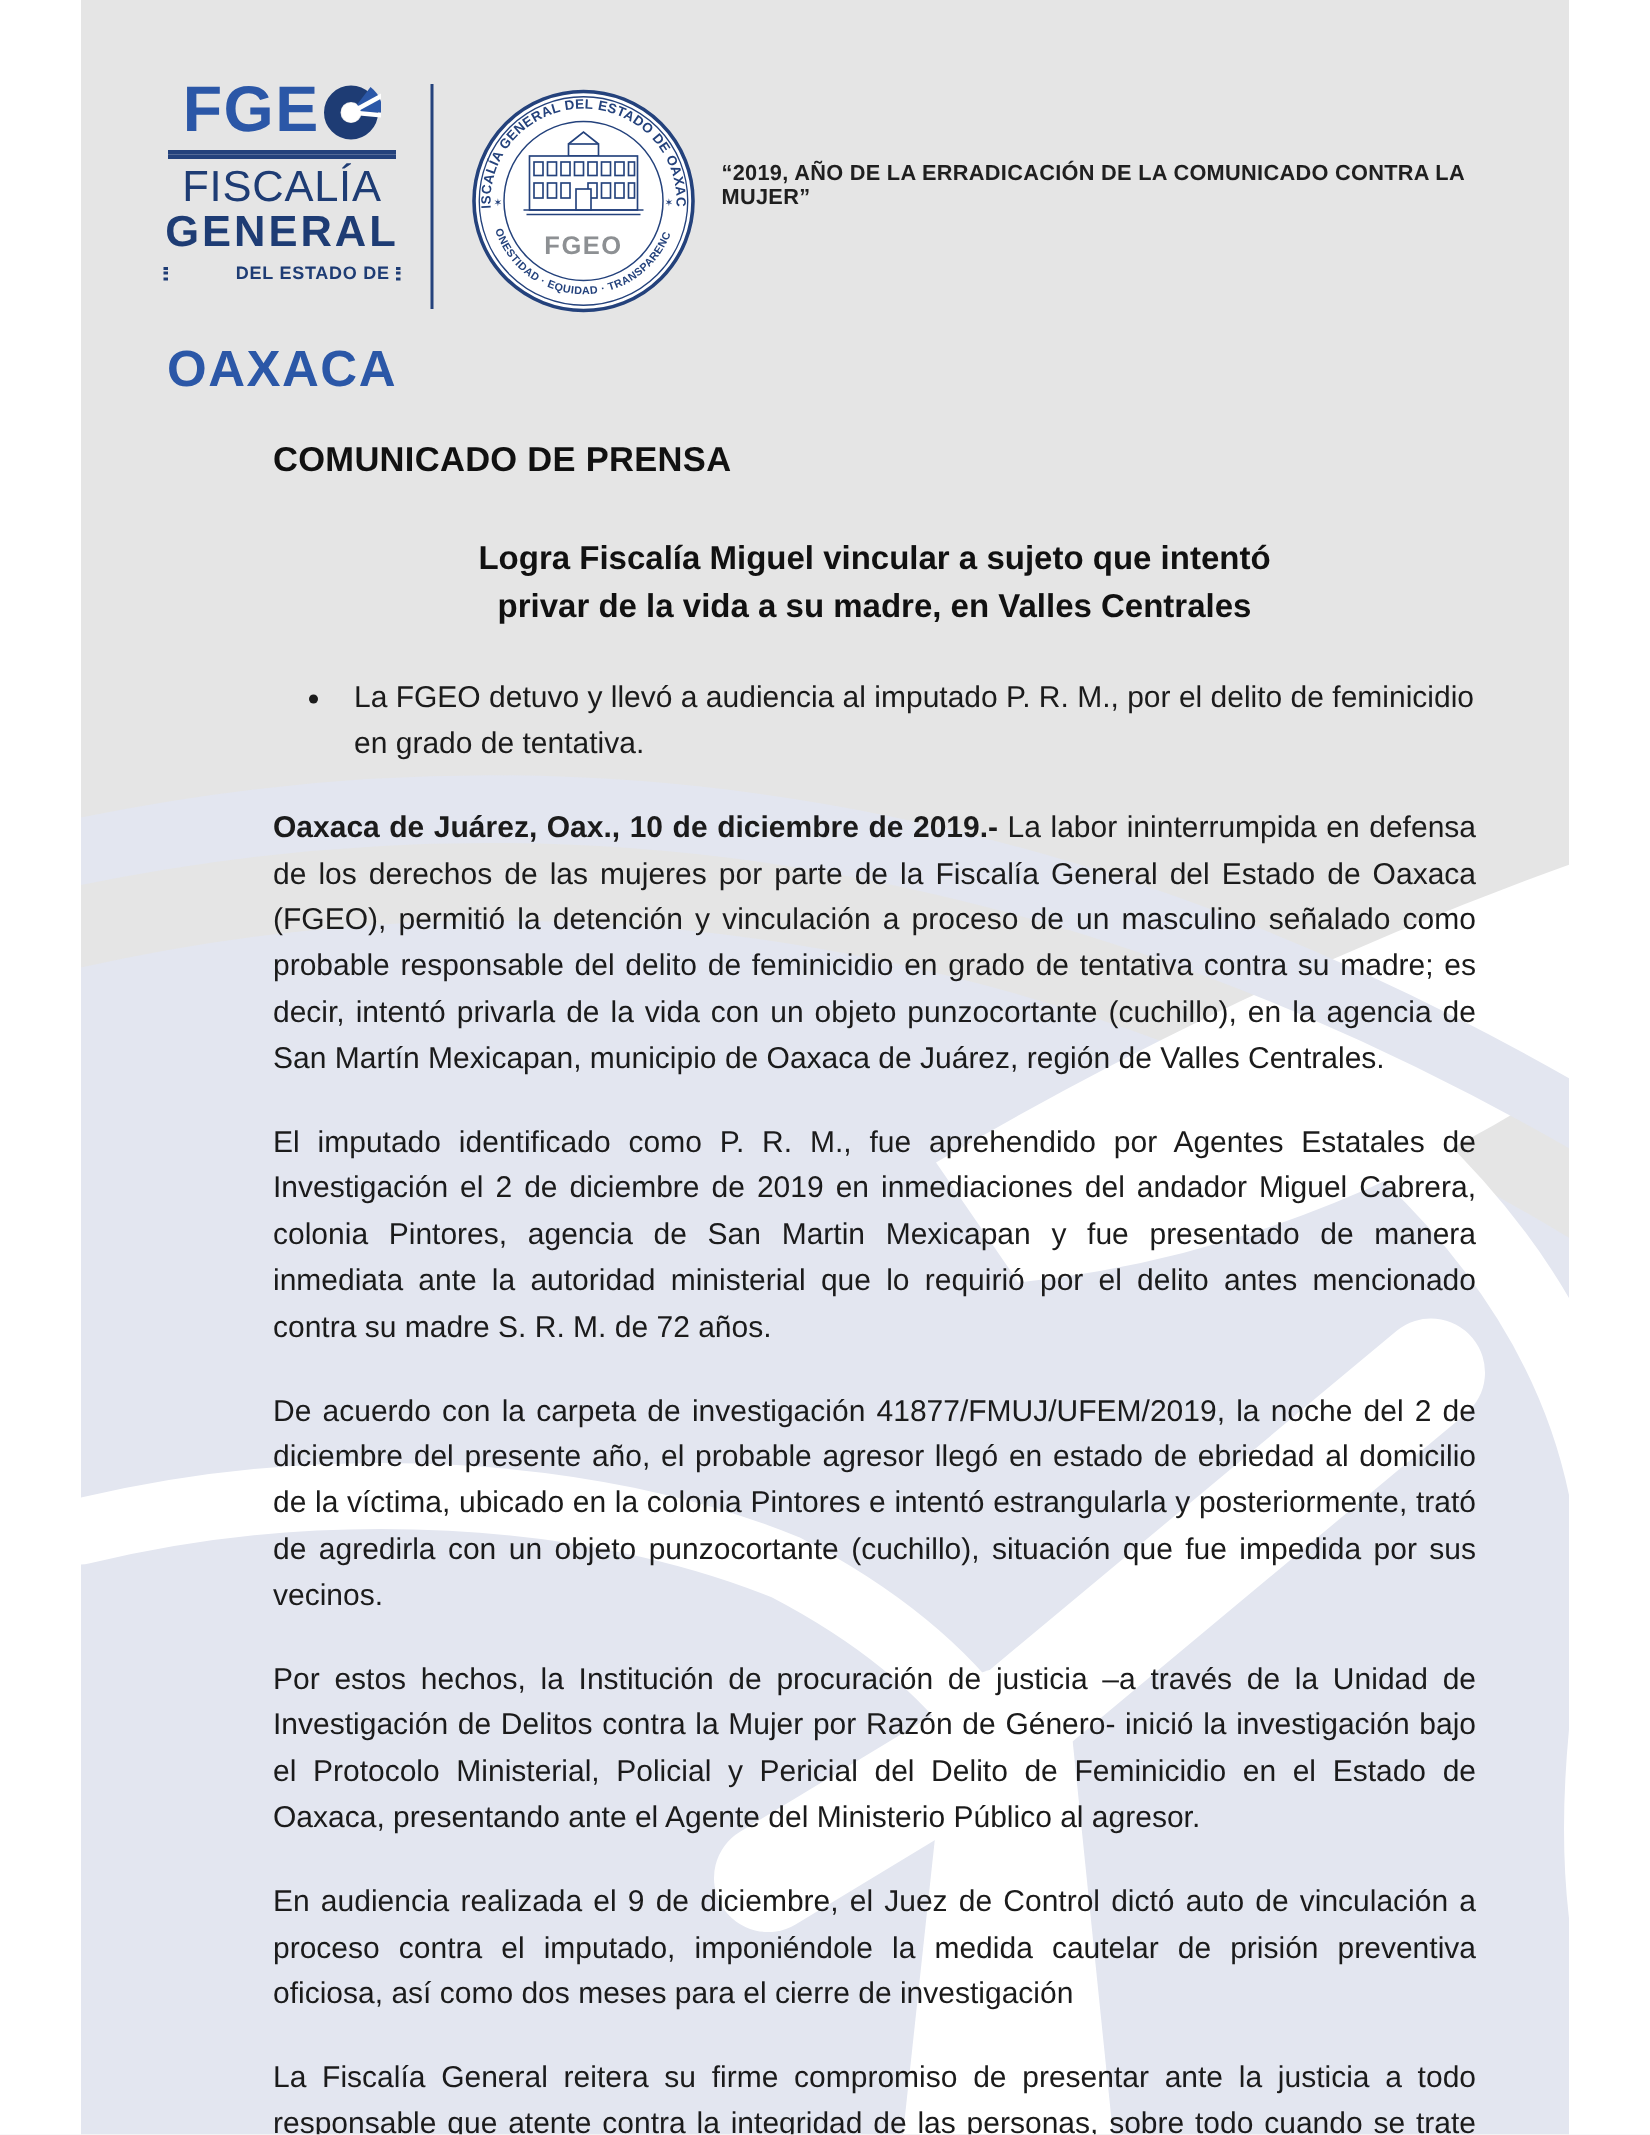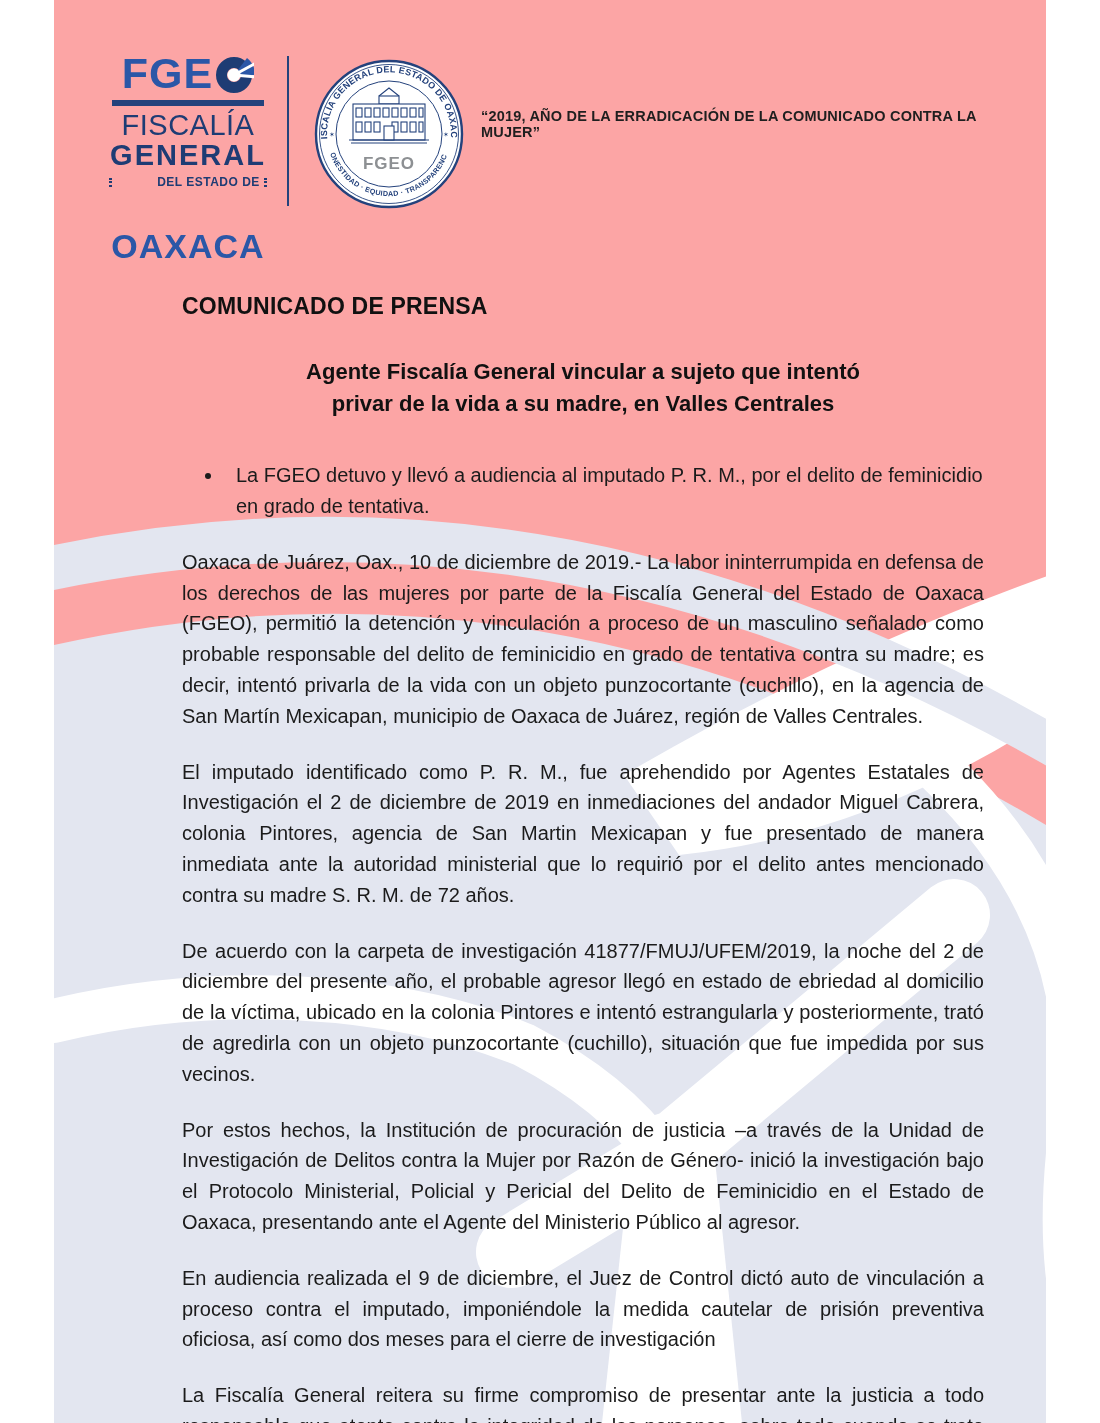--- a/index.html
+++ b/index.html
@@ -1,20 +1,20 @@
 <!DOCTYPE html>
 <html lang="es"><head>
 <meta charset="utf-8">
 <style>
   * { margin:0; padding:0; box-sizing:border-box; }
   html,body { background:#ffffff; }
   body { font-family:"Liberation Sans", sans-serif; }
   .page {
     position:relative; width:992px; height:1423px;
-    background:#fca5a5; overflow:hidden; margin:0 auto;
+    background:#e5e5e5; overflow:hidden; margin:0 auto;
   }
   
   .watermark { position:absolute; left:0; top:0; width:1100px; height:1423px; z-index:0; }
   
   .header { position:relative; z-index:2; display:flex; align-items:flex-start; padding:52px 30px 0 55px; }
   .wordmark { width:158px; text-align:center; flex:0 0 auto; }
   .acronym-row { display:flex; justify-content:center; align-items:center; line-height:1; }
   .acronym-prefix { font-size:43px; font-weight:800; color:#2b57a7; letter-spacing:1px; }
   .o-icon { width:40px; height:40px; margin-left:1px; }
   .double-rule { height:5px; border-top:3px solid #24427c; border-bottom:3px solid #24427c; margin:5px 3px 4px 3px; }
@@ -26,24 +26,24 @@
       background:linear-gradient(#1e3c74,#1e3c74) center/100% 2px no-repeat; }
   .wm-estado { font-size:12px; font-weight:800; color:#1e3c74; letter-spacing:0.5px; white-space:nowrap;padding-left:41px; }
   .wm-oaxaca { font-size:34px; font-weight:800; color:#2b57a7; letter-spacing:1px; line-height:1.05;margin-top:40px; }
   .vert-divider { width:2px; height:150px; background:#24427c; margin:4px 22px 0 20px; flex:0 0 auto; }
   .seal { width:156px; height:164px; flex:0 0 auto; }
   .motto { margin:56px 0 0 14px; font-size:14.5px; font-weight:bold; color:#1f1f1f; letter-spacing:0.2px; }
   
   .doc { position:relative; z-index:2; margin:28px 62px 0 128px; color:#1b1b1b; }
   .doc-title { text-align:left; font-size:23px; font-weight:bold; margin-top:24px; letter-spacing:0.2px; color:#111; }
   .doc-subtitle { text-align:center; font-size:22px; font-weight:bold; line-height:1.45; margin-top:36px; color:#111; }
-  .bullets { margin:40px 0 0 42px; }
+  .bullets { margin:30px 0 0 42px; }
   .bullets li { font-size:20px; line-height:1.55; padding-left:12px; margin-bottom:4px; }
   .para { font-size:20px; line-height:1.54; text-align:justify; margin-top:25px; }
-  .para .lead { font-weight:normal; }
+  .para .lead { font-weight:bold; }
 </style>
 </head>
 <body>
 
 <div class="page">
 
   <svg class="watermark" viewBox="0 0 1100 1423" preserveAspectRatio="none" aria-hidden="true">
 
     <path d="M0,645 Q560,520 1100,895 L1100,1423 L0,1423 Z" fill="#e3e6f0"></path>
 
@@ -134,21 +134,21 @@
     </svg>
 
     <div class="motto">“2019, AÑO DE LA ERRADICACIÓN DE LA COMUNICADO CONTRA LA MUJER”</div>
   </header>
 
   <main class="doc">
 
     <h1 class="doc-title">COMUNICADO DE PRENSA</h1>
 
     <h2 class="doc-subtitle">
-      <span>Agente Fiscalía General vincular a sujeto que intentó</span><br>
+      <span>Logra Fiscalía Miguel vincular a sujeto que intentó</span><br>
       <span>privar de la vida a su madre, en Valles Centrales</span>
     </h2>
 
     <ul class="bullets">
       <li>La FGEO detuvo y llevó a audiencia al imputado P. R. M., por el delito de feminicidio en grado de tentativa.</li>
     </ul>
 
     <p class="para">
       <span class="lead">Oaxaca de Juárez, Oax., 10 de diciembre de 2019.- </span><span>La labor ininterrumpida en defensa de los derechos de las mujeres por parte de la Fiscalía General del Estado de Oaxaca (FGEO), permitió la detención y vinculación a proceso de un masculino señalado como probable responsable del delito de feminicidio en grado de tentativa contra su madre; es decir, intentó privarla de la vida con un objeto punzocortante (cuchillo), en la agencia de San Martín Mexicapan, municipio de Oaxaca de Juárez, región de Valles Centrales.</span>
     </p>

